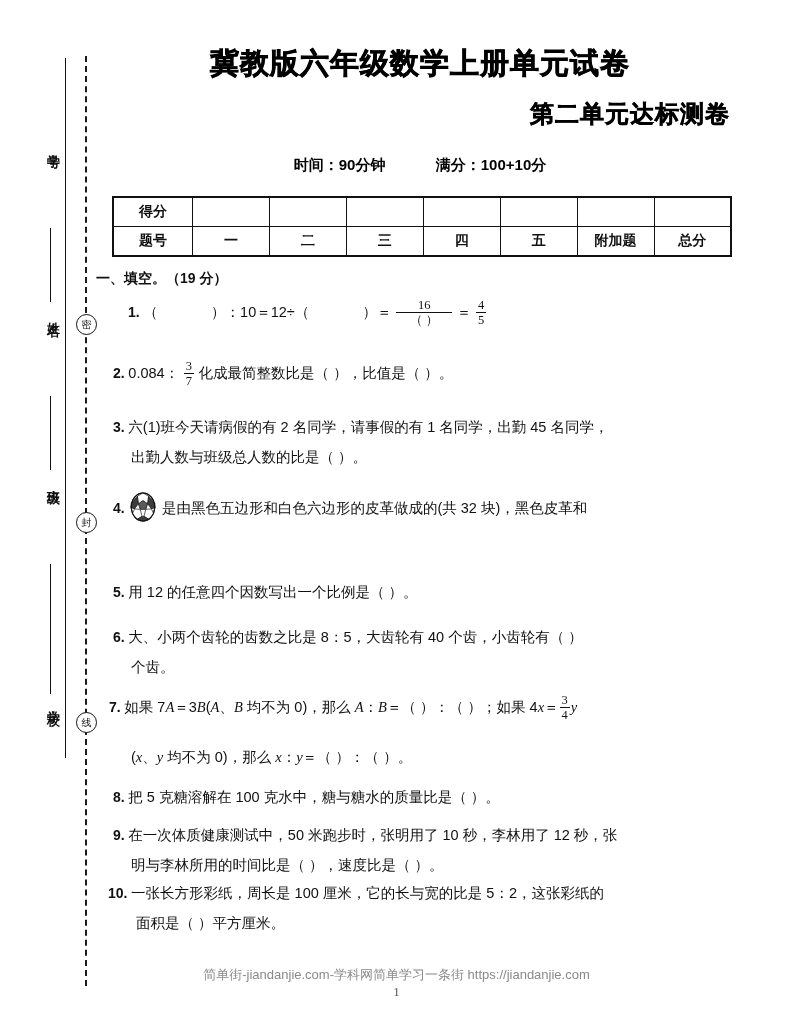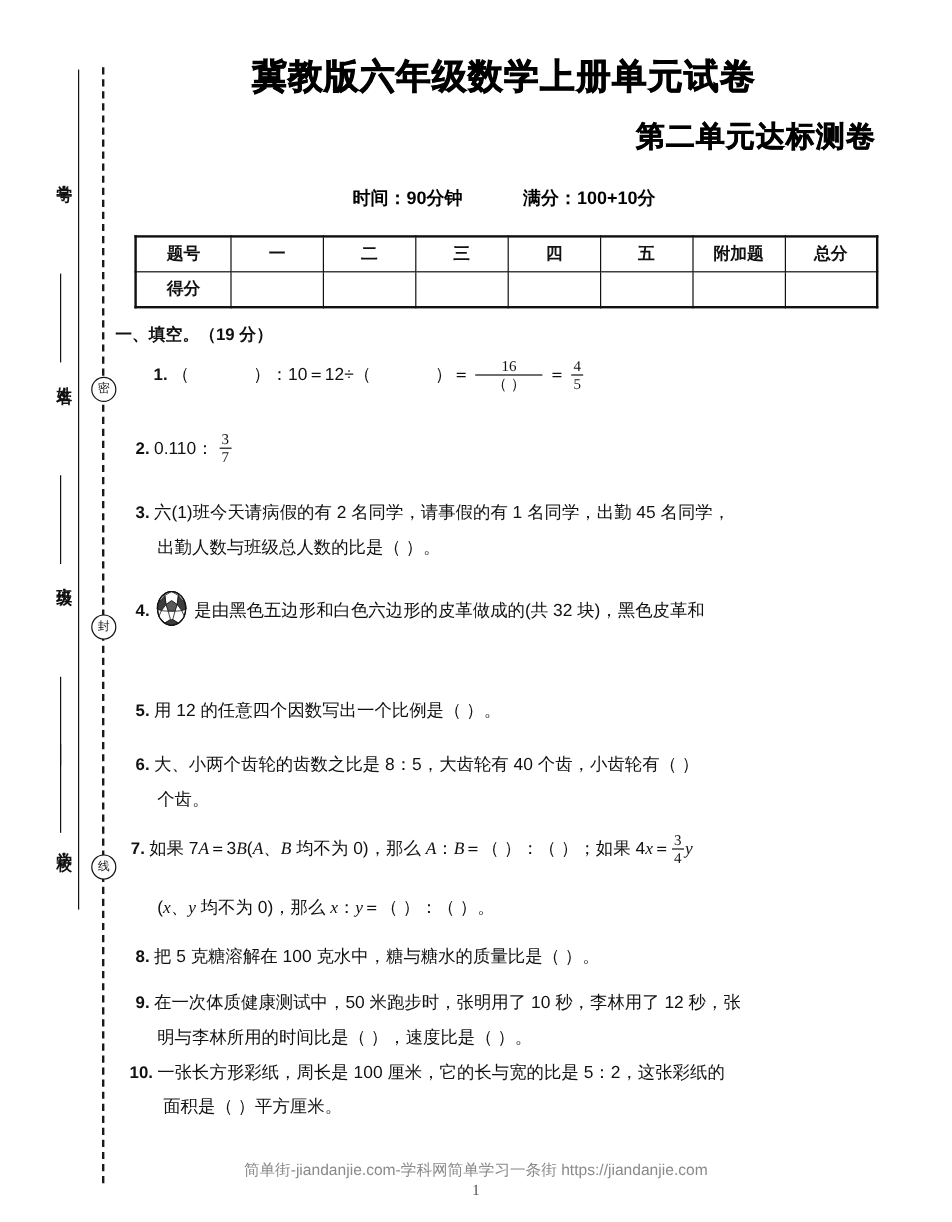--- a/index.html
+++ b/index.html
@@ -178,38 +178,38 @@
   <div class="title-sub">第二单元达标测卷</div>
   <div class="meta-line">
     <span>时间：90分钟</span>
     <span class="gap"></span>
     <span>满分：100+10分</span>
   </div>
 
   <table class="score-table">
     <tbody>
         <tr>
+      <td class="lbl">得分</td>
+      <td></td>
+      <td></td>
+      <td></td>
+      <td></td>
+      <td></td>
+      <td></td>
+      <td></td>
+    </tr>
+    <tr>
       <td class="lbl">题号</td>
       <td>一</td>
       <td>二</td>
       <td>三</td>
       <td>四</td>
       <td>五</td>
       <td>附加题</td>
       <td>总分</td>
-    </tr>
-    <tr>
-      <td class="lbl">得分</td>
-      <td></td>
-      <td></td>
-      <td></td>
-      <td></td>
-      <td></td>
-      <td></td>
-      <td></td>
     </tr>
   </tbody>
     </table>
 
   <div class="section-head">一、填空。（19 分）</div>
 
   <div class="q" style="left:128px;top:297px;">
     <span class="num">1.</span>
     <span class="cn">（</span>
     <span class="blank"></span>
@@ -222,25 +222,26 @@
     </span>
     <span class="cn">＝</span>
     <span class="frac">
       <span class="top">4</span>
       <span class="bot">5</span>
     </span>
   </div>
 
   <div class="q" style="left:113px;top:358px;">
     <span class="num">2.</span>
-    <span class="cn">0.110：</span>
+    <span class="cn">0.084：</span>
     <span class="frac">
       <span class="top">3</span>
       <span class="bot">7</span>
     </span>
+    <span class="cn">化成最简整数比是（        ），比值是（        ）。</span>
   </div>
 
   <div class="q" style="left:113px;top:412px;">
     <span class="num">3.</span>
     <span class="cn">六(1)班今天请病假的有 2 名同学，请事假的有 1 名同学，出勤 45 名同学，</span>
   </div>
   <div class="q" style="left:131px;top:442px;">
     <span class="cn">出勤人数与班级总人数的比是（            ）。</span>
   </div>
 

